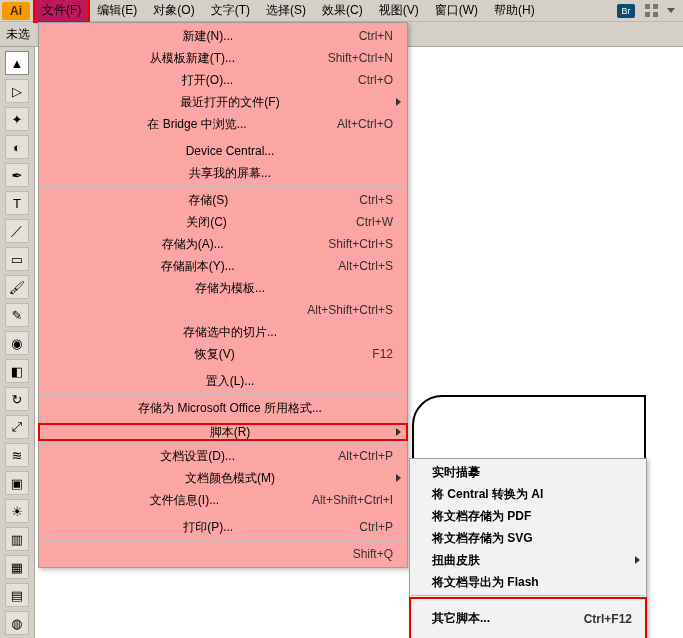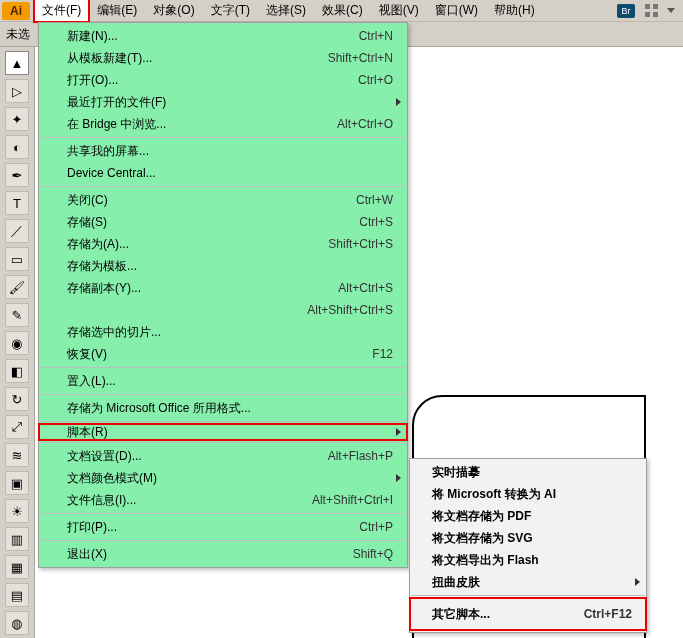--- a/index.html
+++ b/index.html
@@ -37,21 +37,21 @@
     border-radius: 2px;
   }
   .menu-item {
     padding: 3px 8px;
     cursor: default;
     white-space: nowrap;
   }
   .menu-item.file-open {
     outline: 2px solid #e00;
     outline-offset: -1px;
-    background: #ffffff;
+    background: #be185d;
   }
   .menubar .spacer { flex: 1; }
   .br-badge {
     width: 18px; height: 14px;
     background: #0c4a6e; color:#fff;
     font-size: 9px; display:flex;align-items:center;justify-content:center;
     border-radius:2px;margin-right:10px;
   }
   .grid-icon {
     width:14px; height:14px;
@@ -90,26 +90,27 @@
   .opt-link { color:#2066c4; text-decoration:underline; }
   .sep {
     width: 1px; height: 18px; background:#a9a59d; margin: 0 4px;
     border-right:1px solid #fff;
   }
   .dropdown-menu {
     position: absolute;
     left: 38px;
     top: 22px;
     width: 370px;
-    background: #86efac;
+    background: #fca5a5;
     border: 1px solid #9e9e9e;
     box-shadow: 2px 2px 4px rgba(0,0,0,0.25);
     box-sizing: border-box;
     padding: 2px 0;
     z-index: 20;
+    text-align: center;
   }
   .dm-row {
     display: flex;
     align-items: center;
     height: 22px;
     padding: 0 14px 0 28px;
     cursor: default;
     position: relative;
   }
   .dm-row .label { flex:1; white-space: nowrap; }
@@ -137,21 +138,21 @@
     width: 238px;
     background: #f2f2f2;
     border: 1px solid #9e9e9e;
     box-shadow: 2px 2px 4px rgba(0,0,0,0.25);
     box-sizing: border-box;
     padding: 2px 0;
     z-index: 25;
     font-weight: bold;
   }
   .submenu .dm-row { padding: 0 14px 0 22px; }
-  .submenu .dm-row.red-box { height:32px; }
+  .submenu .dm-row.red-box { height:41px; }
   
   .toolbox {
     position:absolute;
     left:0; top: 47px;
     width: 30px;
     background:#d4d0c8;
     border-right:1px solid #a9a59d;
     padding:4px 2px;
     display:flex; flex-direction:column; gap:4px;
     align-items:center;
@@ -254,44 +255,44 @@
   <div class="dm-row">
       <span class="label">最近打开的文件(F)</span>
       <span class="sub-arrow"></span>
     </div>
   <div class="dm-row">
       <span class="label">在 Bridge 中浏览...</span>
       <span class="shortcut">Alt+Ctrl+O</span>
     </div>
   <div class="dm-sep"></div>
   <div class="dm-row">
+      <span class="label">Device Central...</span>
+    </div>
+  <div class="dm-row">
       <span class="label">共享我的屏幕...</span>
     </div>
-  <div class="dm-row">
-      <span class="label">Device Central...</span>
-    </div>
-  <div class="dm-sep"></div>
+  <div class="dm-sep"></div>
+  <div class="dm-row">
+      <span class="label">存储(S)</span>
+      <span class="shortcut">Ctrl+S</span>
+    </div>
   <div class="dm-row">
       <span class="label">关闭(C)</span>
       <span class="shortcut">Ctrl+W</span>
     </div>
   <div class="dm-row">
-      <span class="label">存储(S)</span>
-      <span class="shortcut">Ctrl+S</span>
-    </div>
-  <div class="dm-row">
       <span class="label">存储为(A)...</span>
       <span class="shortcut">Shift+Ctrl+S</span>
     </div>
   <div class="dm-row">
-      <span class="label">存储为模板...</span>
-    </div>
-  <div class="dm-row">
       <span class="label">存储副本(Y)...</span>
       <span class="shortcut">Alt+Ctrl+S</span>
+    </div>
+  <div class="dm-row">
+      <span class="label">存储为模板...</span>
     </div>
   <div class="dm-row">
       <span class="shortcut">Alt+Shift+Ctrl+S</span>
     </div>
   <div class="dm-row">
       <span class="label">存储选中的切片...</span>
     </div>
   <div class="dm-row">
       <span class="label">恢复(V)</span>
       <span class="shortcut">F12</span>
@@ -305,60 +306,59 @@
       <span class="label">存储为 Microsoft Office 所用格式...</span>
     </div>
   <div class="dm-sep"></div>
   <div class="dm-row red-box">
       <span class="label">脚本(R)</span>
       <span class="sub-arrow"></span>
     </div>
   <div class="dm-sep"></div>
   <div class="dm-row">
       <span class="label">文档设置(D)...</span>
-      <span class="shortcut">Alt+Flash+P</span>
+      <span class="shortcut">Alt+Ctrl+P</span>
     </div>
   <div class="dm-row">
       <span class="label">文档颜色模式(M)</span>
       <span class="sub-arrow"></span>
     </div>
   <div class="dm-row">
       <span class="label">文件信息(I)...</span>
       <span class="shortcut">Alt+Shift+Ctrl+I</span>
     </div>
   <div class="dm-sep"></div>
   <div class="dm-row">
       <span class="label">打印(P)...</span>
       <span class="shortcut">Ctrl+P</span>
     </div>
   <div class="dm-sep"></div>
   <div class="dm-row">
-      <span class="label">退出(X)</span>
       <span class="shortcut">Shift+Q</span>
     </div>
 </div>
 
 <div class="submenu">
   <div class="dm-row">
       <span class="label">实时描摹</span>
     </div>
   <div class="dm-row">
-      <span class="label">将 Microsoft 转换为 AI</span>
+      <span class="label">将 Central 转换为 AI</span>
     </div>
   <div class="dm-row">
       <span class="label">将文档存储为 PDF</span>
     </div>
   <div class="dm-row">
       <span class="label">将文档存储为 SVG</span>
-    </div>
-  <div class="dm-row">
-      <span class="label">将文档导出为 Flash</span>
     </div>
   <div class="dm-row">
       <span class="label">扭曲皮肤</span>
       <span class="sub-arrow"></span>
+    </div>
+  <div class="dm-row">
+      <span class="label">将文档导出为 Flash</span>
     </div>
   <div class="dm-sep"></div>
   <div class="dm-row red-box">
       <span class="label">其它脚本...</span>
       <span class="shortcut">Ctrl+F12</span>
     </div>
 </div>
 
 </body></html>

